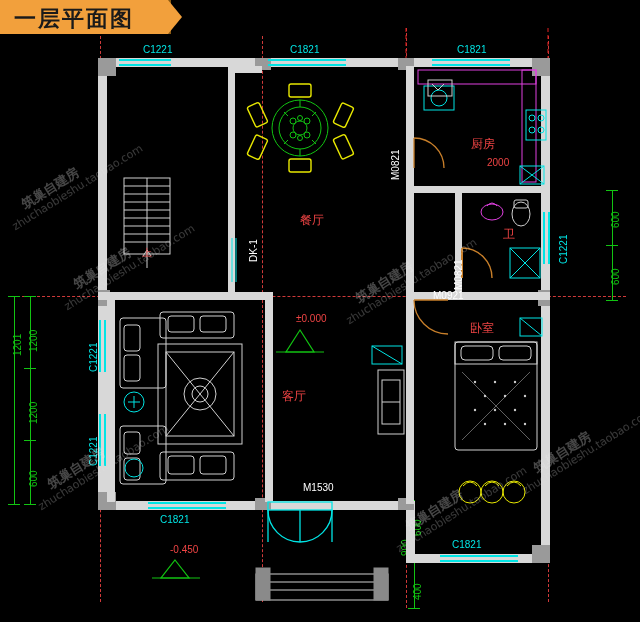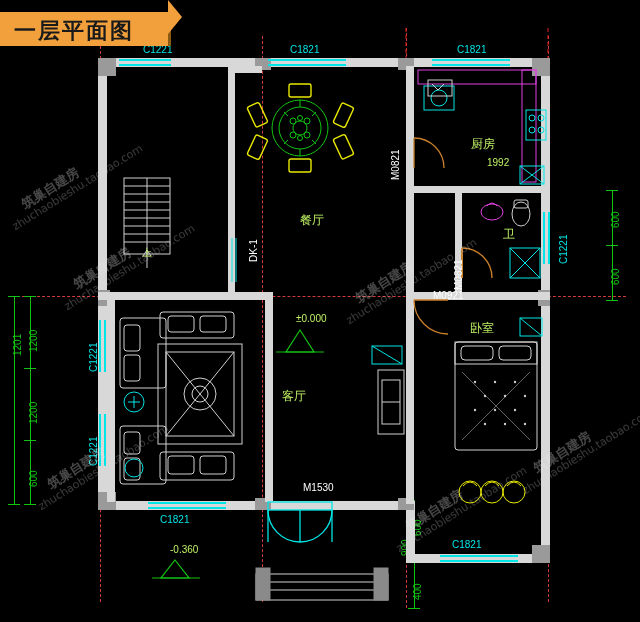--- a/index.html
+++ b/index.html
@@ -1,34 +1,34 @@
 <!DOCTYPE html>
 <html><head>
 <meta charset="utf-8">
 <style>
   html,body{margin:0;padding:0;background:#000;}
   body{width:640px;height:622px;overflow:hidden;font-family:"Liberation Sans",sans-serif;}
   #stage{position:relative;width:640px;height:622px;background:#000;}
 
   
   .banner{position:absolute;left:0;top:0;width:168px;height:34px;background:#f2a03c;
-          border-right:3px solid #8a5a12;margin-top:12px;}
+          border-right:3px solid #8a5a12;}
   .banner .txt{position:absolute;left:14px;top:4px;color:#1a1a1a;font-size:22px;font-weight:bold;
                letter-spacing:2px;font-family:"DejaVu Sans",sans-serif;}
   .banner-tail{position:absolute;left:168px;top:0;width:0;height:0;
                border-top:17px solid transparent;border-bottom:17px solid transparent;
                border-left:14px solid #f2a03c;}
 
   
   .w{position:absolute;background:#d8d8d8;}     
   .cyan{position:absolute;background:#00e5e5;}
   .green{position:absolute;background:#12c412;}
   .grey{position:absolute;background:#9a9a9a;}
 
-  .lbl{position:absolute;color:#bef264;font-size:10px;font-family:"Liberation Sans",sans-serif;
+  .lbl{position:absolute;color:#ef4444;font-size:10px;font-family:"Liberation Sans",sans-serif;
        white-space:nowrap;}
   .lbl.cy{color:#00e5e5;}
   .lbl.gr{color:#12c412;}
   .lbl.wt{color:#ffffff;}
   .lbl.big{font-size:12px;}
   .vrot{transform:rotate(-90deg);transform-origin:left top;}
 
   
   .axis-v{position:absolute;width:0;border-left:1px dashed #d03a3a;}
   .axis-h{position:absolute;height:0;border-top:1px dashed #d03a3a;}
@@ -345,23 +345,23 @@
   </svg>
 
   <div class="lbl big" style="left:300px;top:212px;">餐厅</div>
   <div class="lbl big" style="left:471px;top:136px;">厨房</div>
   <div class="lbl big" style="left:503px;top:226px;">卫</div>
   <div class="lbl big" style="left:470px;top:320px;">卧室</div>
   <div class="lbl big" style="left:282px;top:388px;">客厅</div>
   <div class="lbl" style="left:142px;top:246px;">上</div>
 
   <div class="lbl" style="left:296px;top:313px;">±0.000</div>
-  <div class="lbl" style="left:170px;top:544px;">-0.360</div>
-
-  <div class="lbl" style="left:487px;top:157px;">1992</div>
+  <div class="lbl" style="left:170px;top:544px;">-0.450</div>
+
+  <div class="lbl" style="left:487px;top:157px;">2000</div>
 
   <div class="lbl cy" style="left:143px;top:44px;">C1221</div>
   <div class="lbl cy" style="left:290px;top:44px;">C1821</div>
   <div class="lbl cy" style="left:457px;top:44px;">C1821</div>
   <div class="lbl cy" style="left:160px;top:514px;">C1821</div>
   <div class="lbl cy" style="left:452px;top:539px;">C1821</div>
   <div class="lbl cy vrot" style="left:88px;top:372px;">C1221</div>
   <div class="lbl cy vrot" style="left:88px;top:466px;">C1221</div>
   <div class="lbl cy vrot" style="left:558px;top:264px;">C1221</div>
 

